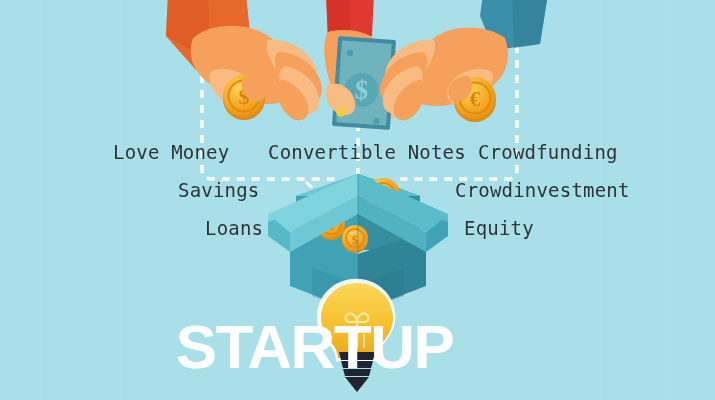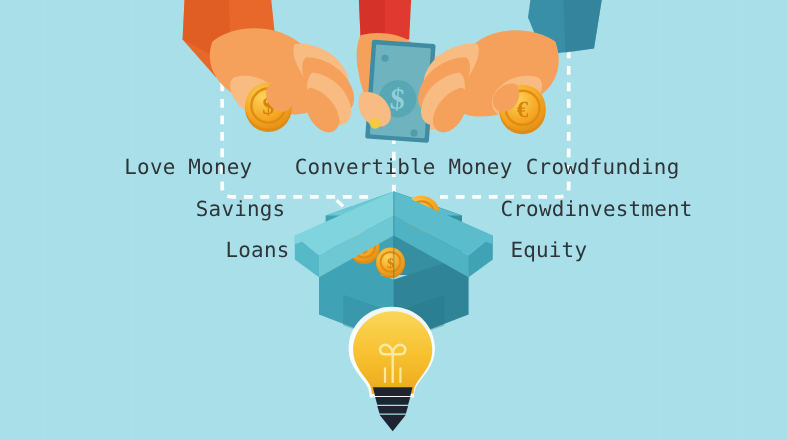--- a/index.html
+++ b/index.html
@@ -247,24 +247,25 @@
       <path d="M343,369 L371,369 L369,376 L345,376 Z" fill="#1f2430"></path>
       <path d="M345,377 L369,377 L357,392 Z" fill="#1f2430"></path>
     </g>
   </svg>
 
   <div>
     <div class="label" style="left:113px; top:143px;">Love Money</div>
     <div class="label" style="left:151px; top:181px;margin-left:27px;">Savings</div>
     <div class="label" style="left:205px; top:219px;">Loans</div>
 
-    <div class="label" style="left:268px; top:143px;">Convertible Money</div>
+    <div class="label" style="left:268px; top:143px;">Convertible Notes</div>
 
     <div class="label" style="left:478px; top:143px;">Crowdfunding</div>
     <div class="label" style="left:455px; top:181px;">Crowdinvestment</div>
     <div class="label" style="left:464px; top:219px;">Equity</div>
   </div>
 
   <div id="title-bar">
+    <span class="title-word">STARTUP</span>
     <span class="title-spacer"></span>
   </div>
 
 </div>
 
 </body></html>

